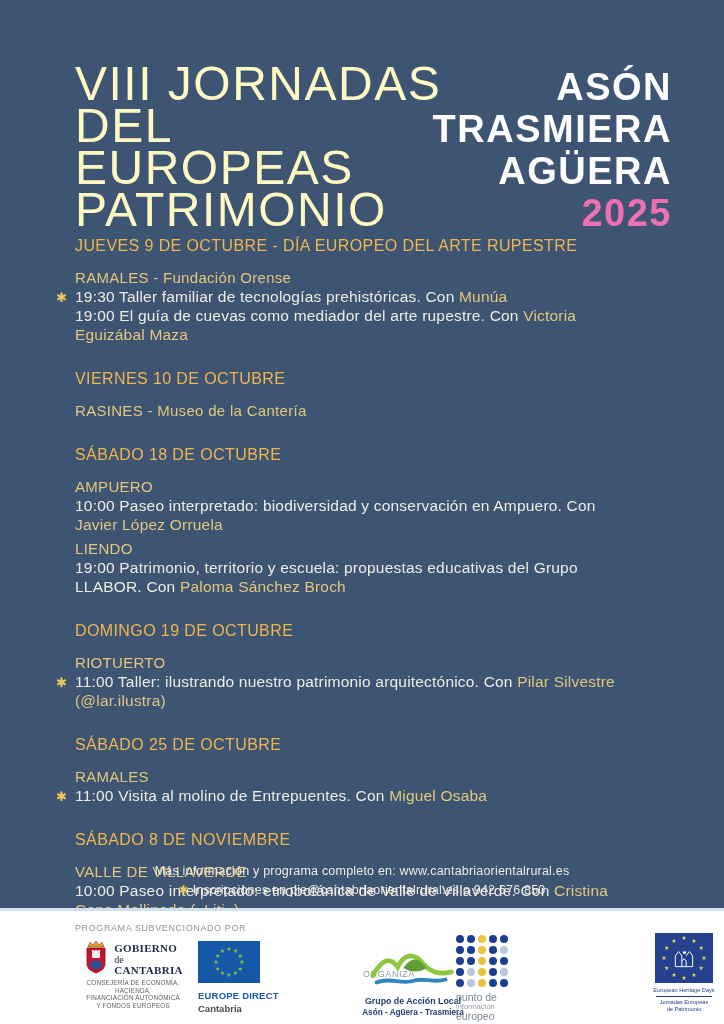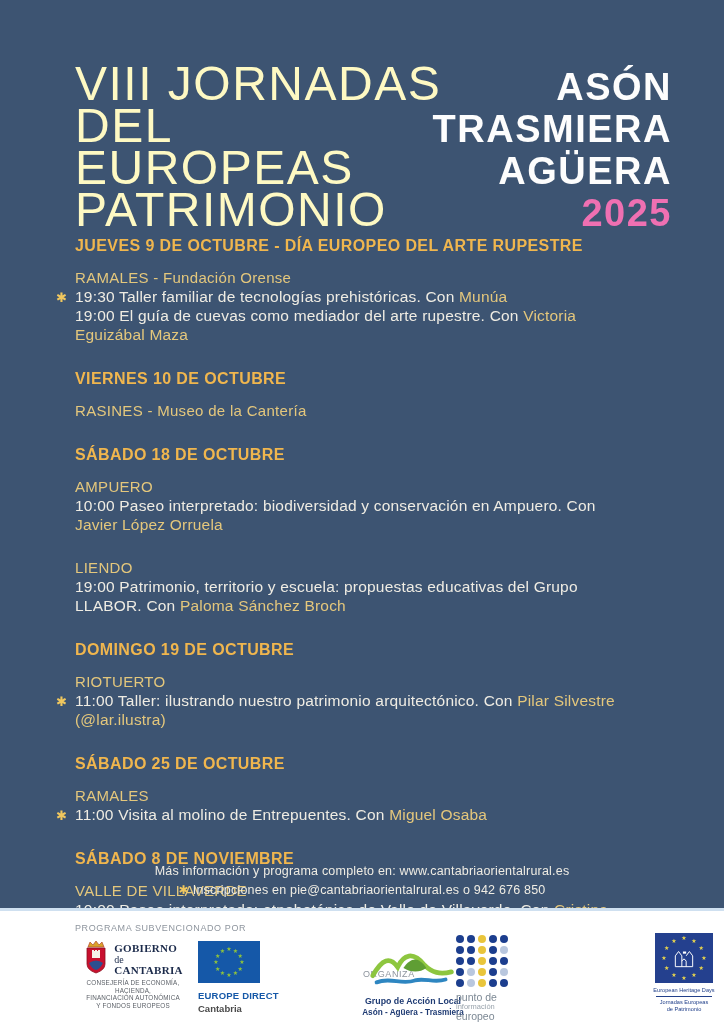--- a/index.html
+++ b/index.html
@@ -9,23 +9,23 @@
   }
   
   .title{position:absolute;left:75px;right:52px;top:56px;}
   .trow{display:flex;justify-content:space-between;align-items:baseline;height:42px;}
   .t-left{font-size:48px;font-weight:normal;letter-spacing:1.5px;color:#fef9c3;}
   .t-right{font-size:38px;font-weight:bold;letter-spacing:1.5px;color:#fdfdfd;}
   .t-right.pink{color:#ef70b2;}
   
   .events{position:absolute;left:75px;top:236px;width:600px;}
   .event{margin-bottom:25px;}
-  .ev-h{margin:0;font-size:16px;font-weight:bold;letter-spacing:.4px;color:#f0b64e;line-height:20px;}
+  .ev-h{margin:0;font-size:16px;font-weight:normal;letter-spacing:.4px;color:#f0b64e;line-height:20px;}
   .group{margin-top:12px;}
-  .group + .group{margin-top:24px;}
+  .group + .group{margin-top:5px;}
   .ev-loc{font-size:15px;color:#e4c77c;line-height:19px;letter-spacing:.3px;}
   .ev-line{position:relative;font-size:15.5px;color:#efece3;line-height:19px;max-width:565px;letter-spacing:.2px;}
   .ev-line .nm{color:#e4c77c;}
   .star{position:absolute;left:-19px;top:1px;color:#f0c75e;font-size:13px;}
   
   .info{position:absolute;left:0;right:0;top:862px;text-align:center;color:#efece3;font-size:12.5px;line-height:19px;letter-spacing:.2px;}
   .info .star-inline{color:#f0c75e;font-size:12px;margin-right:4px;position:static;}
   
   .footer{position:absolute;left:0;top:908px;width:724px;height:116px;background:#ffffff;border-top:3px solid #cfe0f0;box-sizing:border-box;}
   .flabel{position:absolute;font-size:9px;color:#8e959e;letter-spacing:.6px;}

